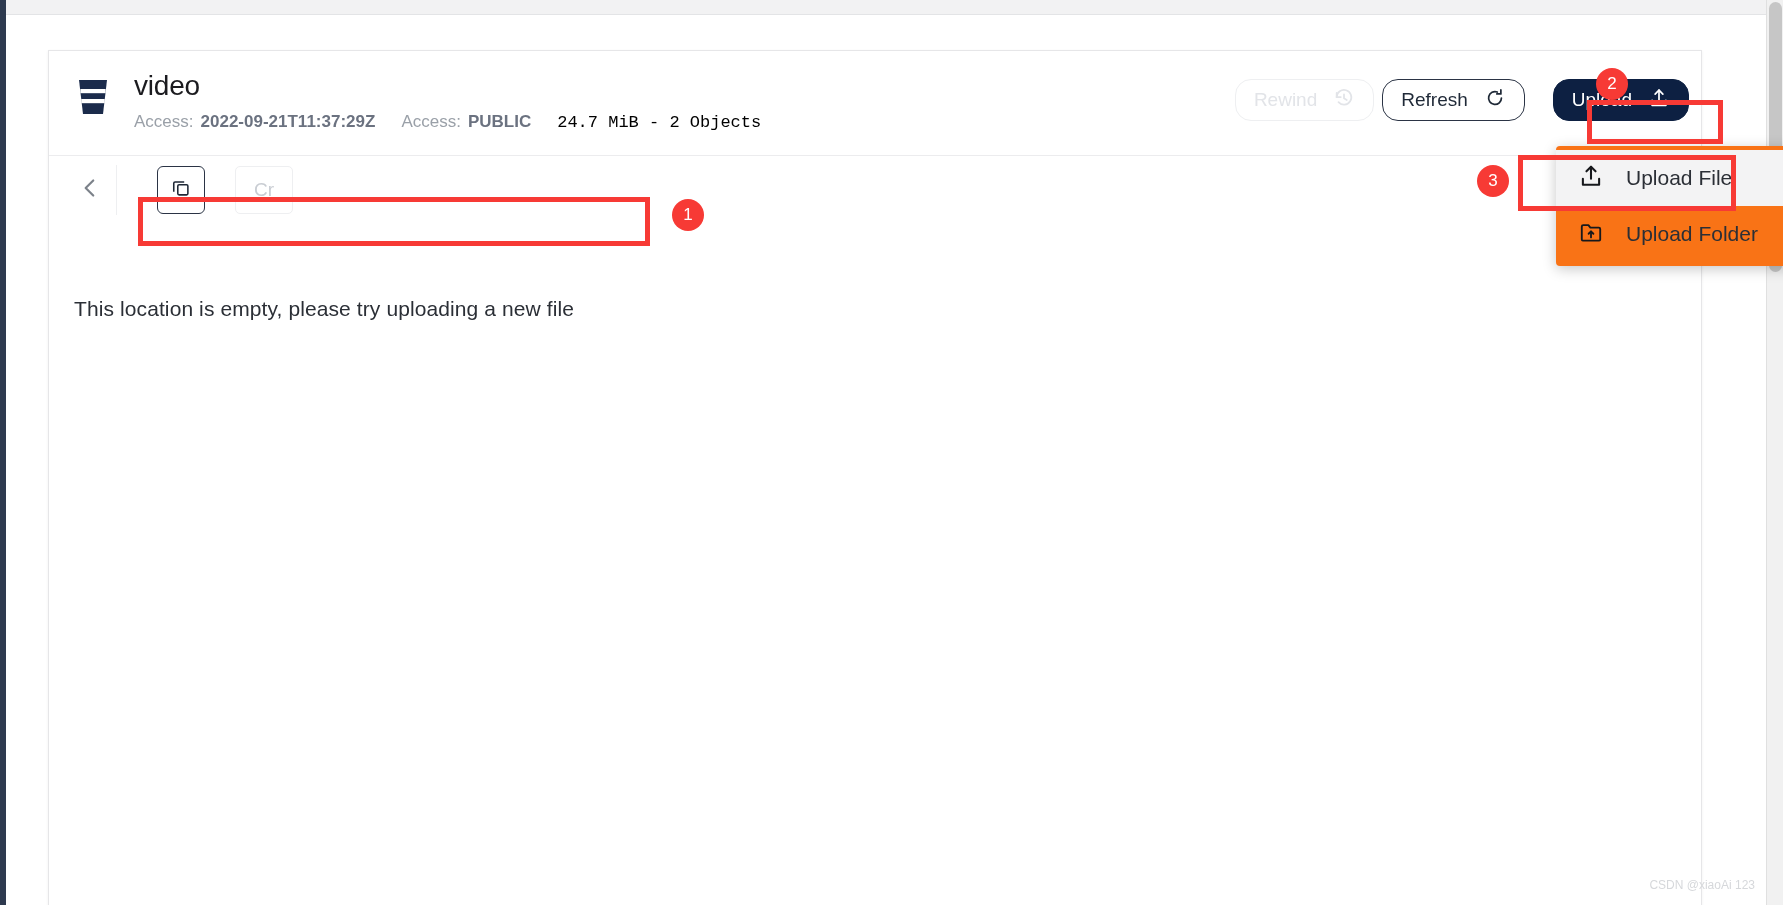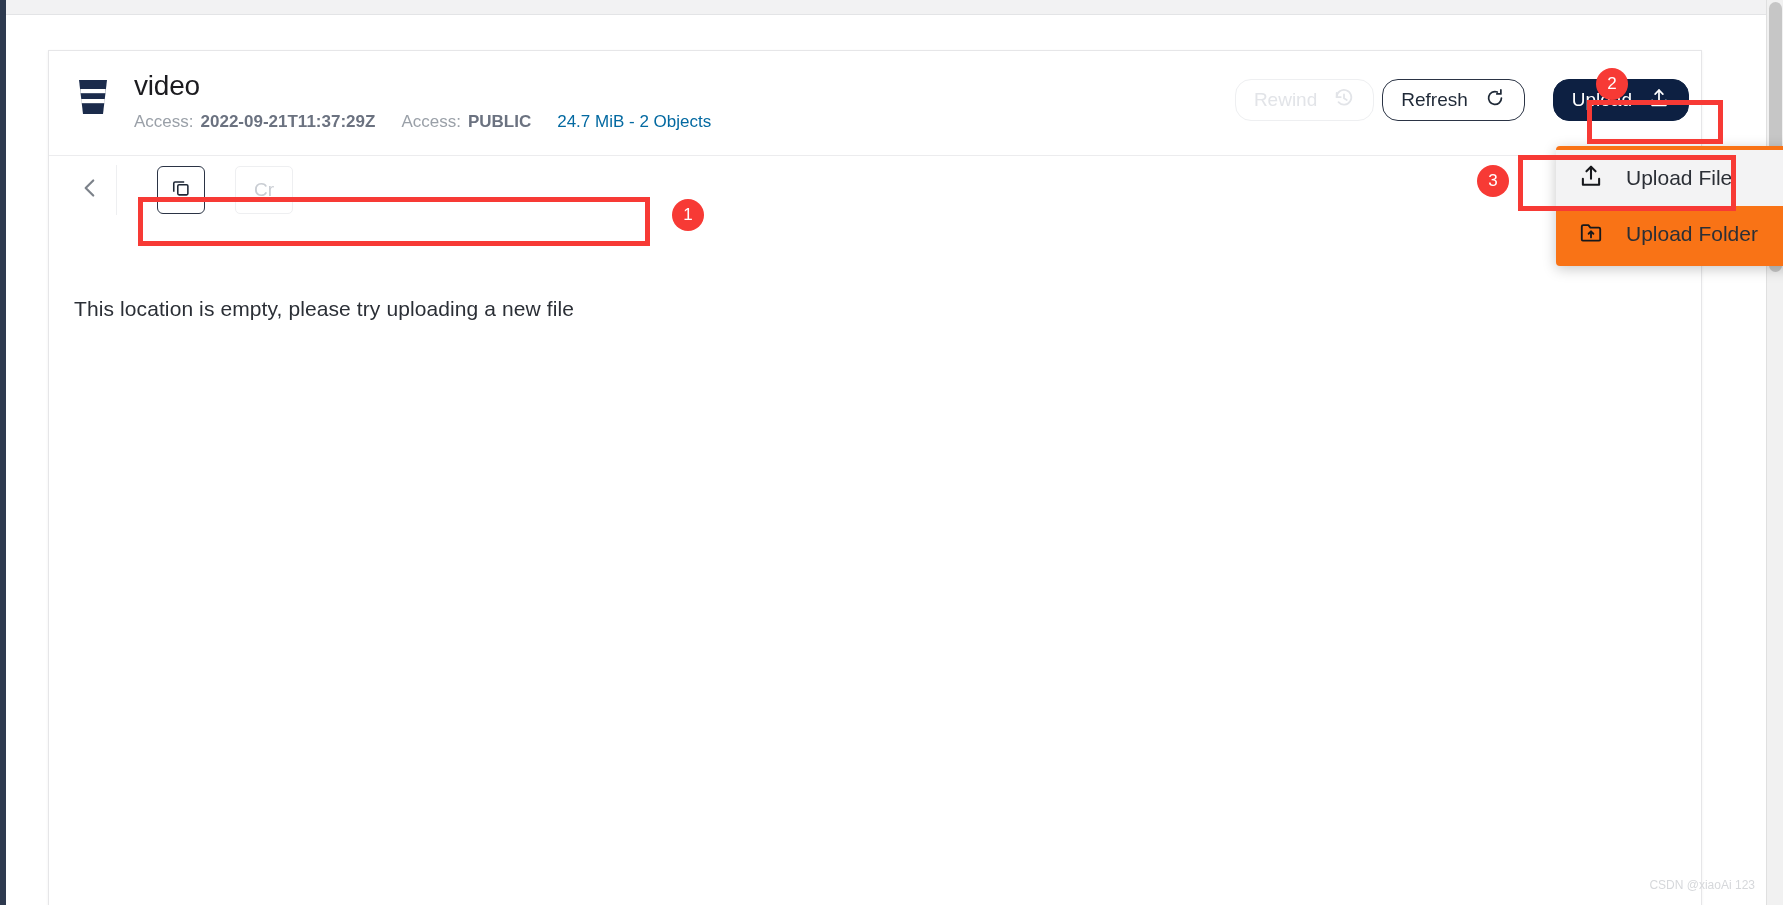--- a/index.html
+++ b/index.html
@@ -98,21 +98,21 @@
     align-items: baseline;
     white-space: nowrap;
   }
   .meta-label { color: #9aa0a8; }
   .meta-strong {
     color: #6b7280;
     font-weight: 700;
     margin-left: 7px;
   }
   .meta-gap { display: inline-block; width: 26px; }
-  .meta-size { color: #0369a1; }
+  .meta-size { color: #000000; font-family: Liberation Mono, monospace; }
 
   
   .header-actions {
     position: absolute;
     right: 12px; top: 28px;
     display: flex;
     align-items: center;
   }
 
   .btn {

